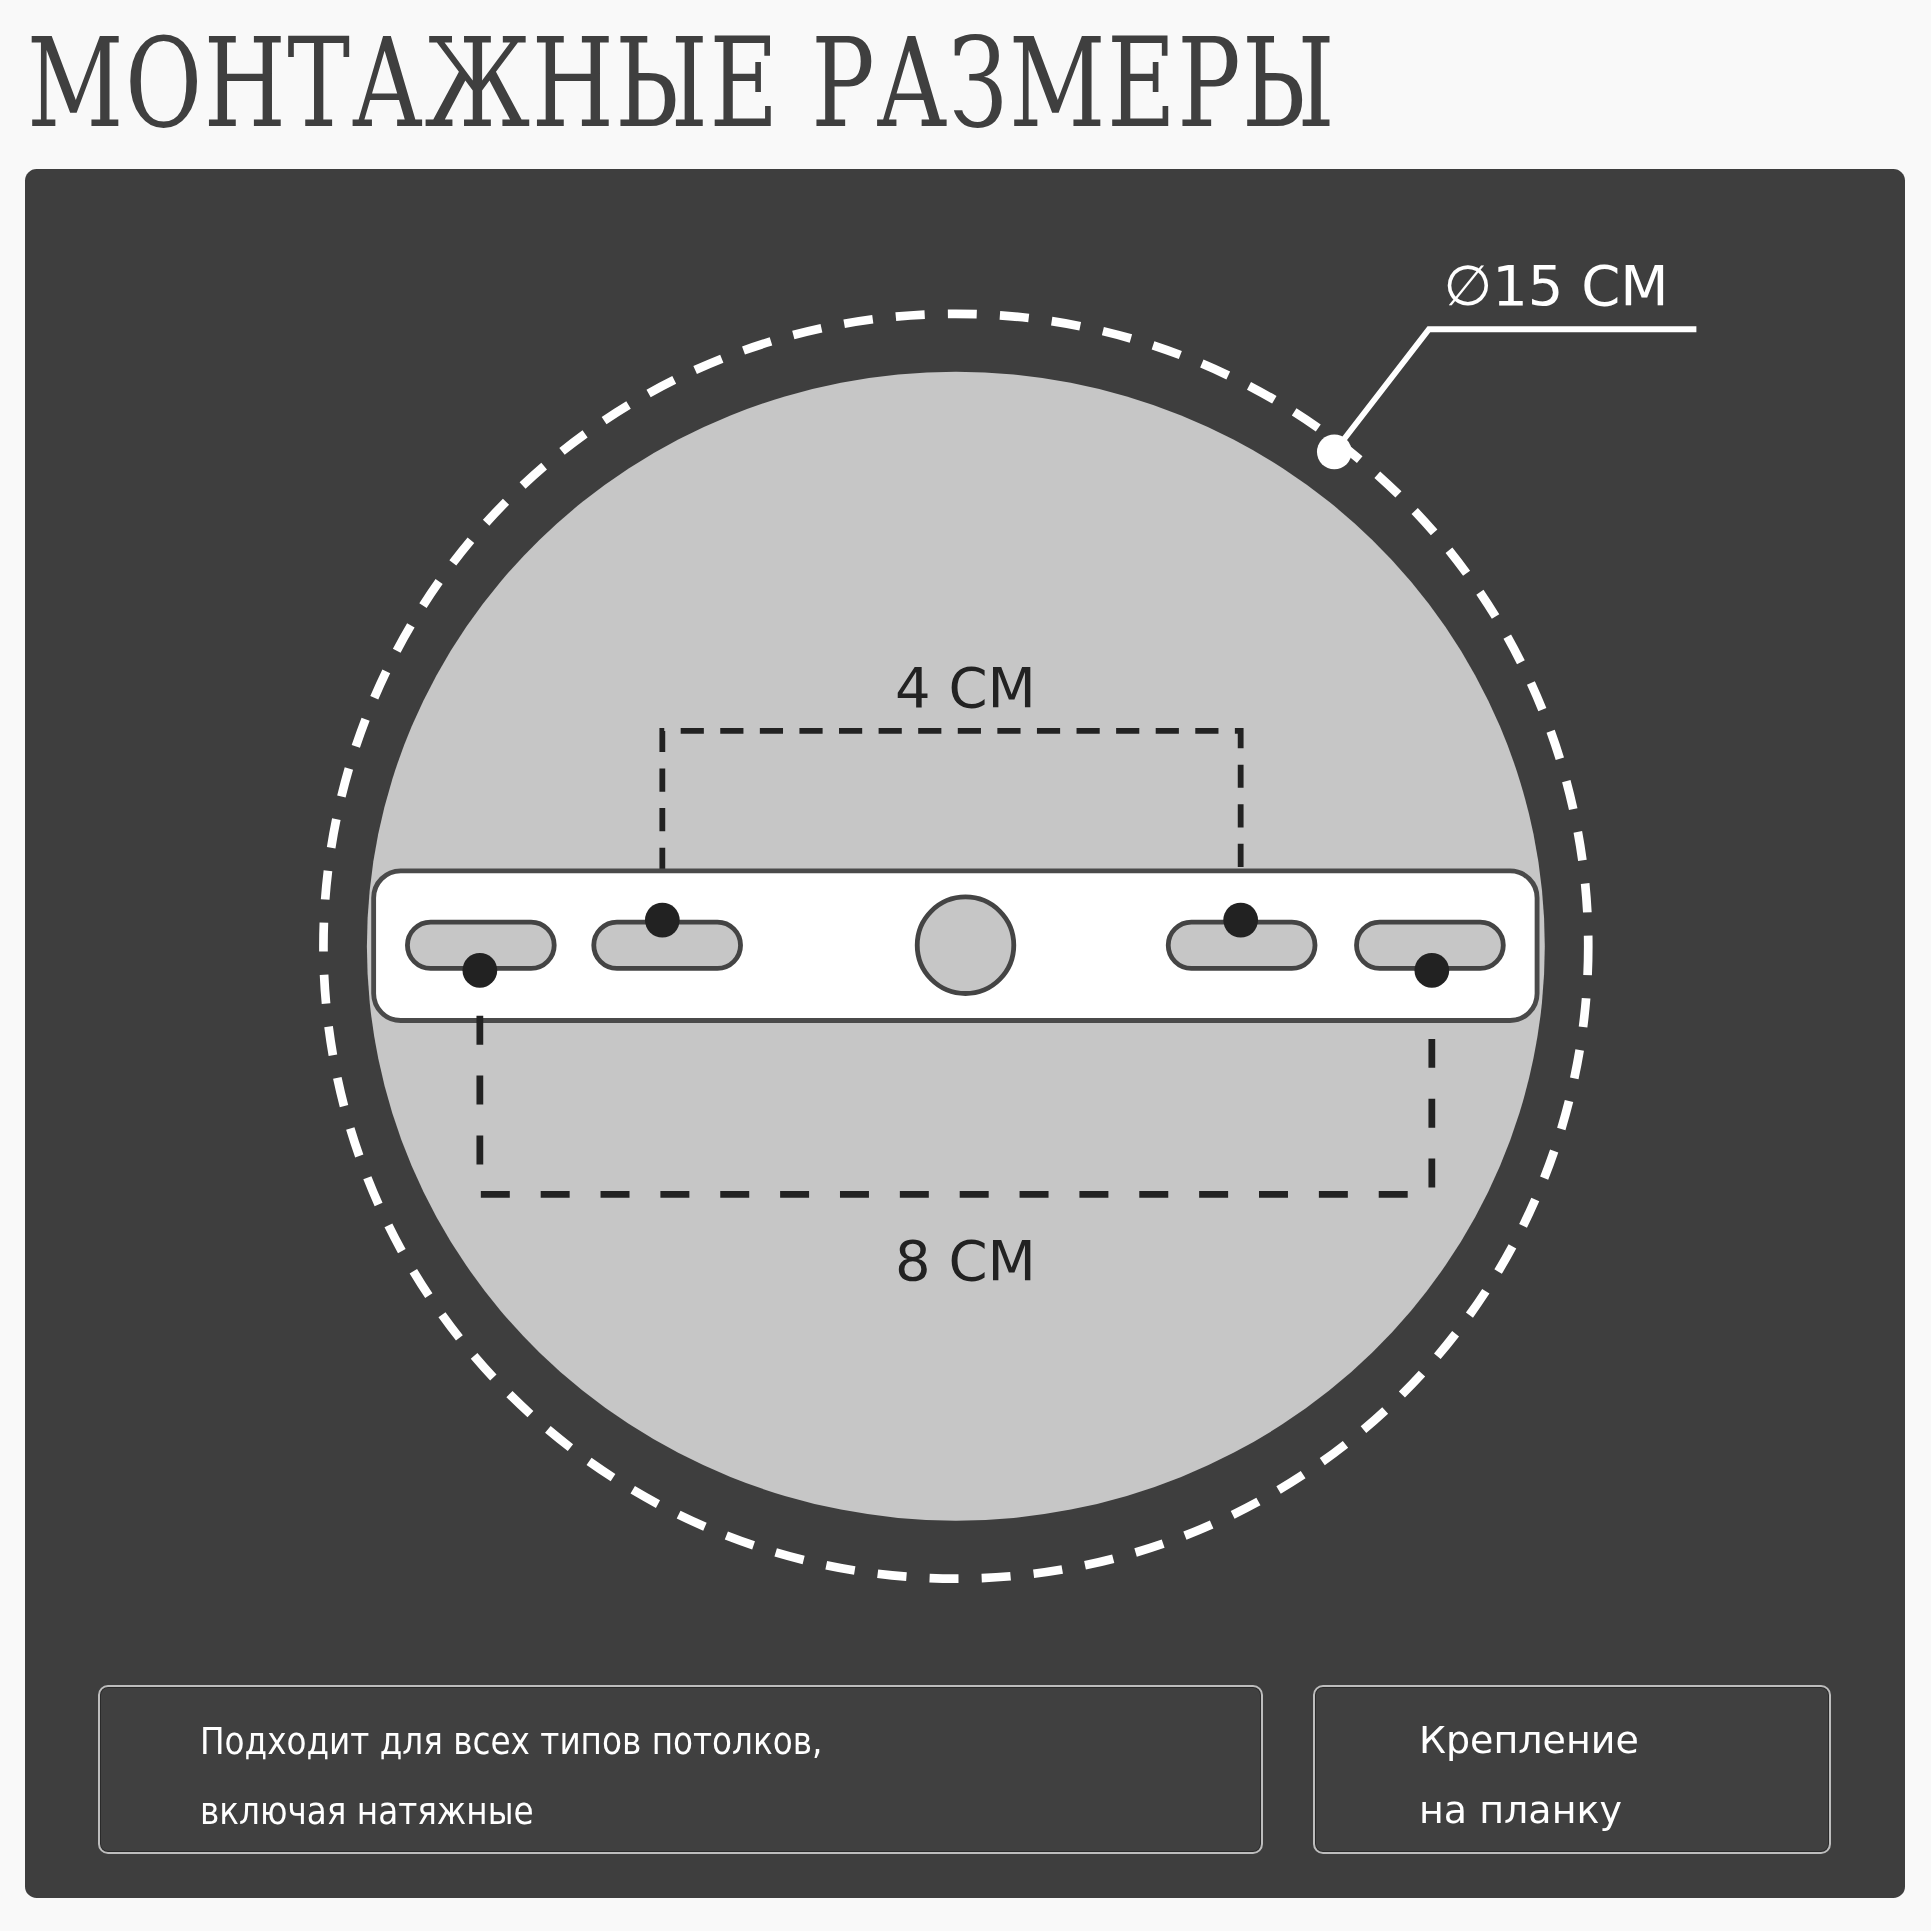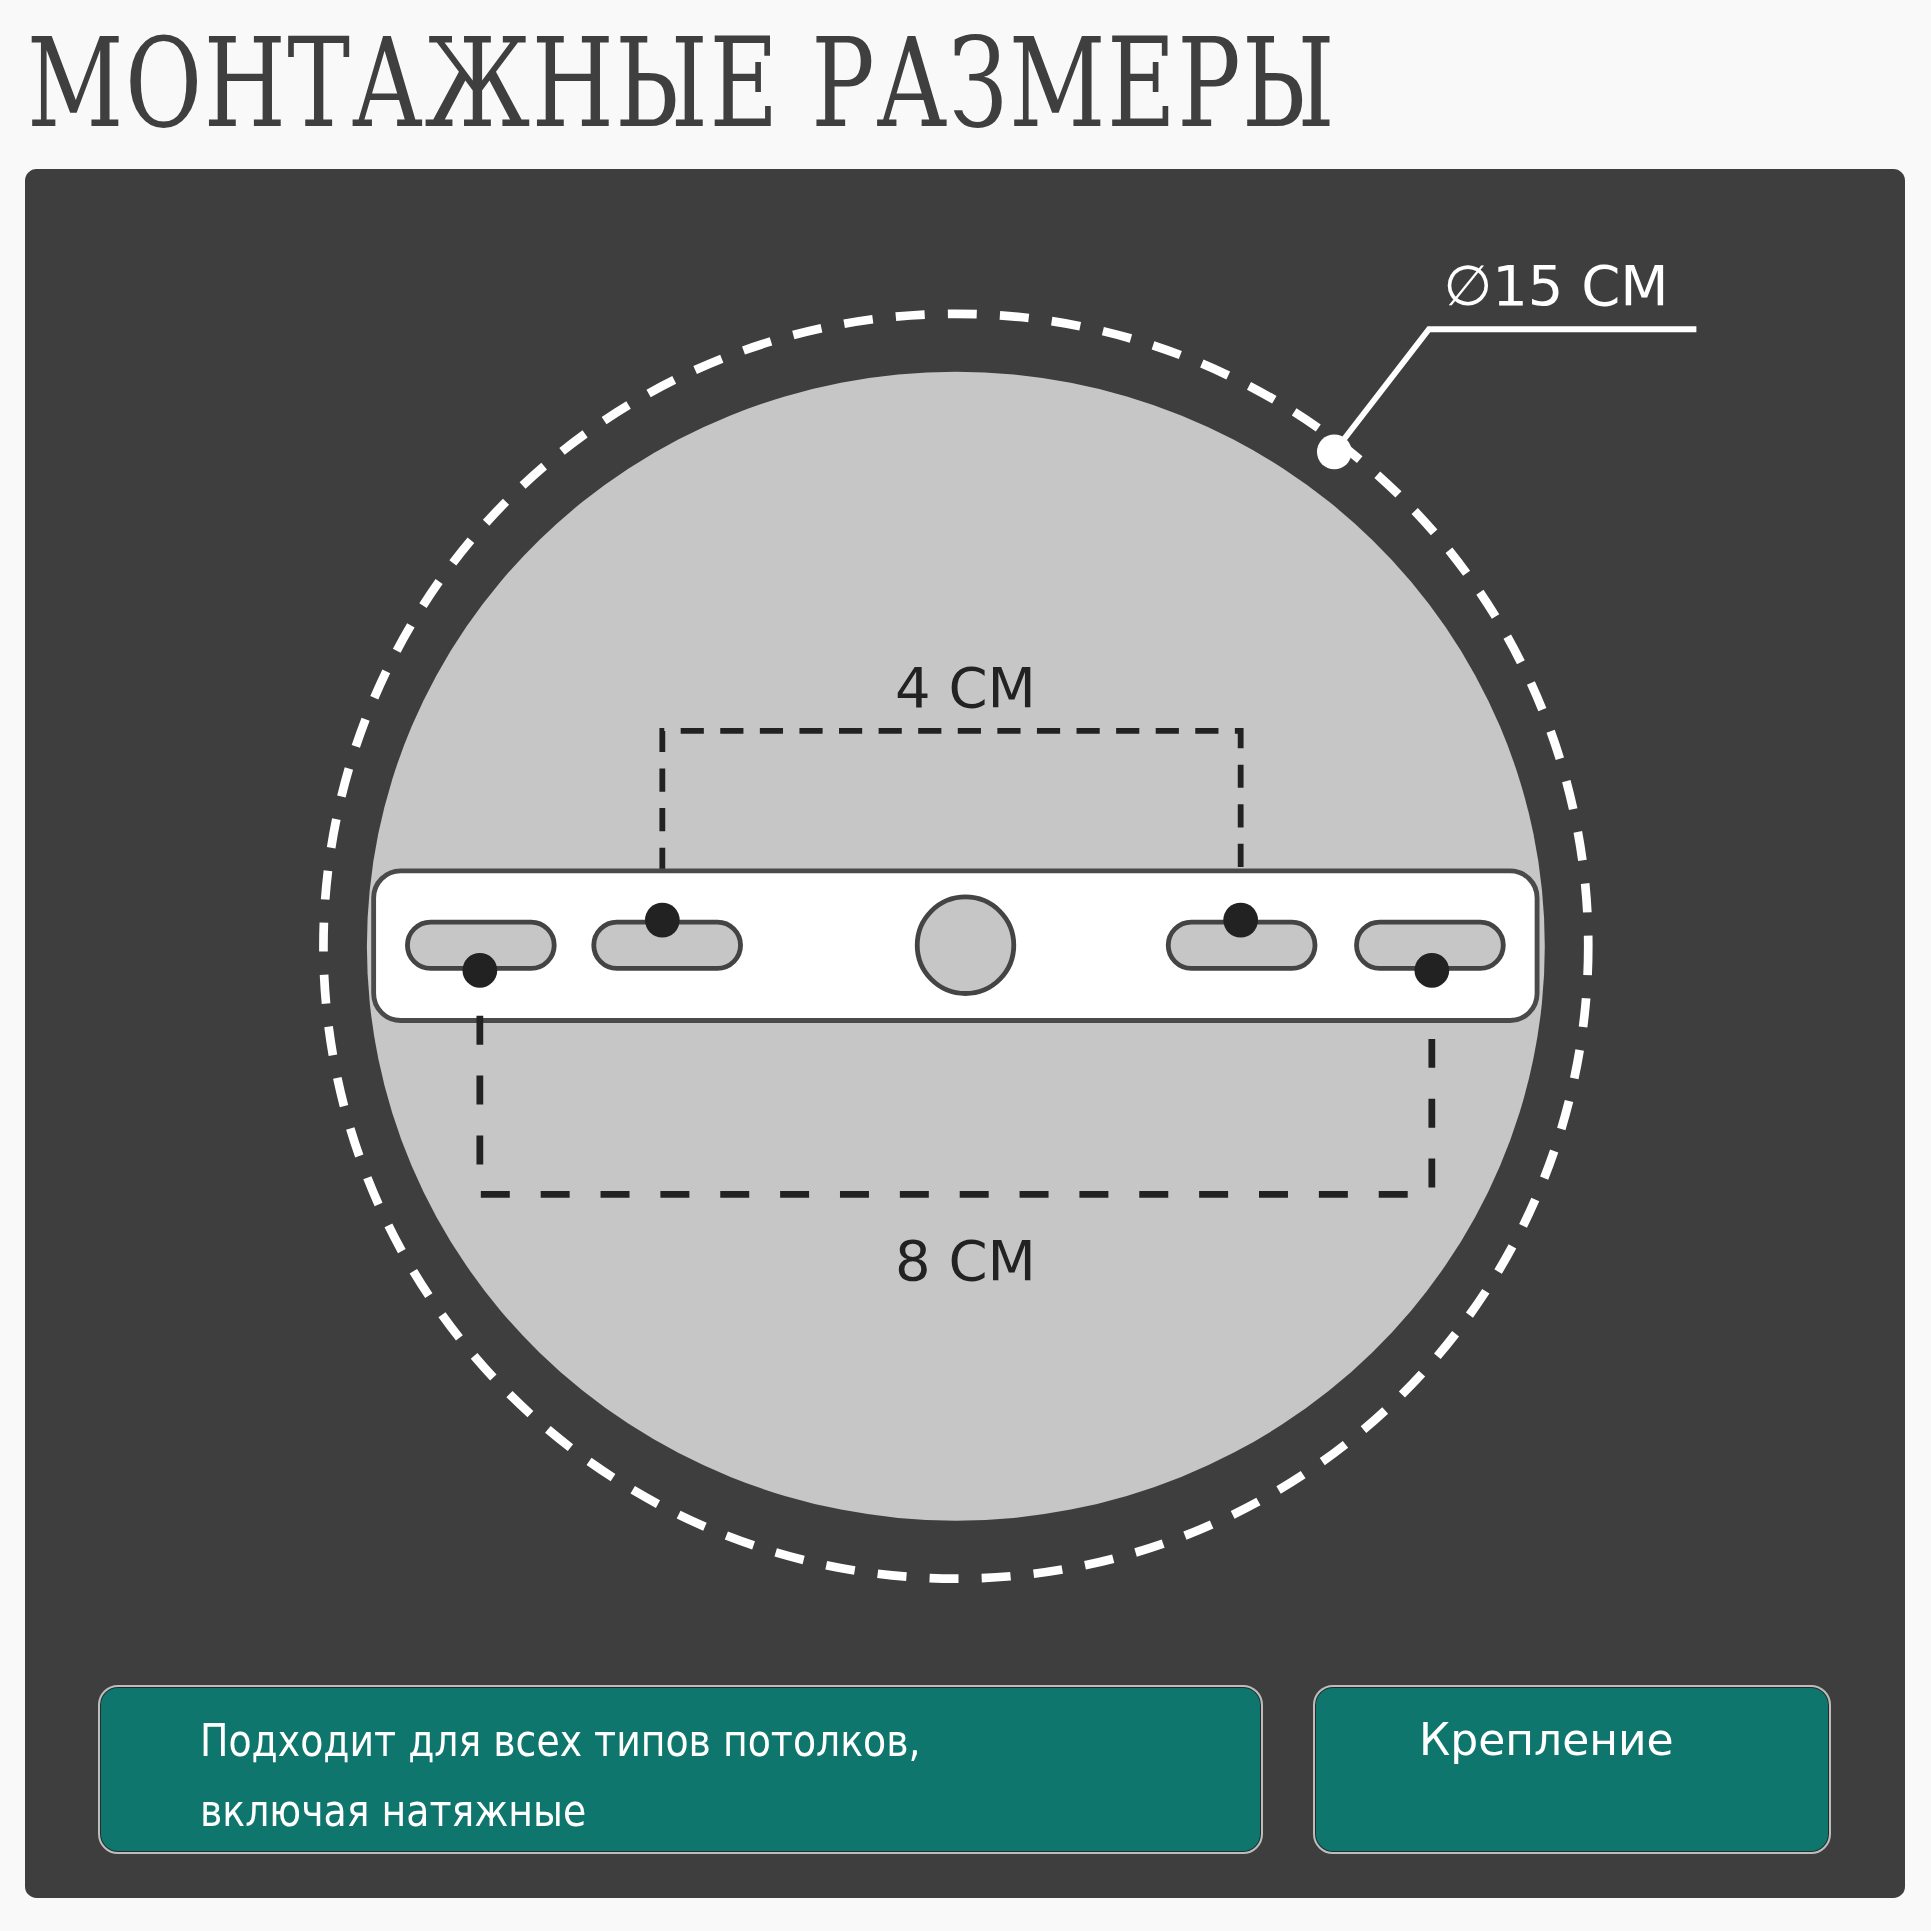--- a/index.html
+++ b/index.html
@@ -13,26 +13,26 @@
       white-space: nowrap;
     }
     .panel {
       position: absolute; left: 25px; top: 169px; width: 1880px; height: 1729px;
       background: #3e3e3e; border-radius: 11.6px;
     }
     svg.diagram { position: absolute; left: 0; top: 0; width: 1931px; height: 1931px; }
     .dim-label { font-family: "DejaVu Sans", sans-serif; }
     .info-box {
       position: absolute; box-sizing: border-box;
-      border: 2.9px solid #bdbdbd; border-radius: 20px;
-      background: #0f766e;
+      border: 2.9px solid #bdbdbd; border-radius: 10px;
+      background: #404040;
       box-shadow: inset 0 0 0 1px #2a2a2a;
       color: #ffffff;
       font-family: "DejaVu Sans", sans-serif;
-      font-size: 44px; line-height: 70px;
+      font-size: 38px; line-height: 70px;
     }
     .info-box.left { left: 98px; top: 1685px; width: 1165px; height: 169px; padding: 19.3px 0 0 100px; }
     .info-box.right { left: 1313px; top: 1685px; width: 518px; height: 169px; padding: 18px 0 0 104px; }
     .info-box .line { display: block; white-space: nowrap; }
     .info-box.left .line { transform: scaleX(0.86); transform-origin: left center; }
   </style>
 </head>
 <body>
 
 <div class="title">МОНТАЖНЫЕ РАЗМЕРЫ</div>
@@ -70,14 +70,15 @@
   <text class="dim-label" x="1000" y="1326" font-size="58" fill="#222222" text-anchor="middle">8 СМ</text>
 </svg>
 
 <div class="info-box left">
   <span class="line">Подходит для всех типов потолков,</span>
   <span class="line">включая натяжные</span>
 </div>
 
 <div class="info-box right">
   <span class="line">Крепление</span>
+  <span class="line">на  планку</span>
 </div>
 
 
 </body></html>

